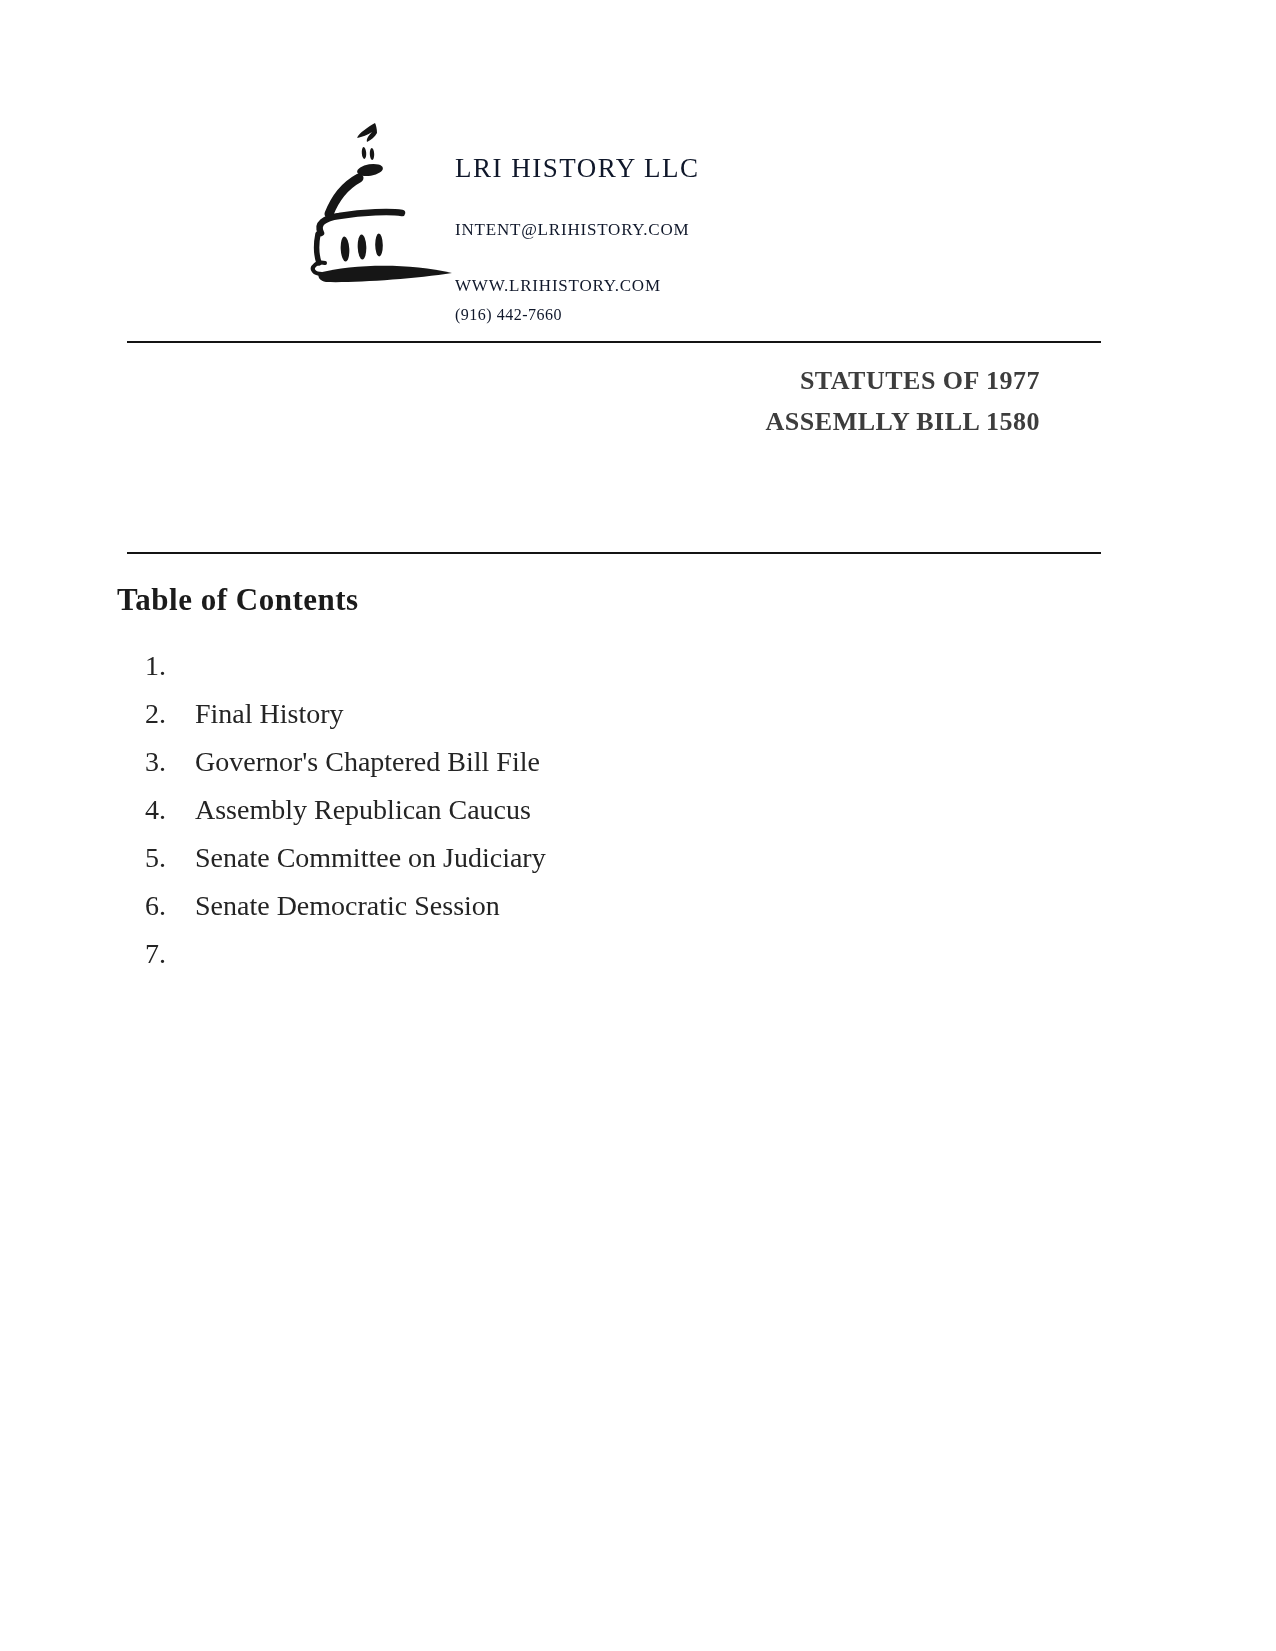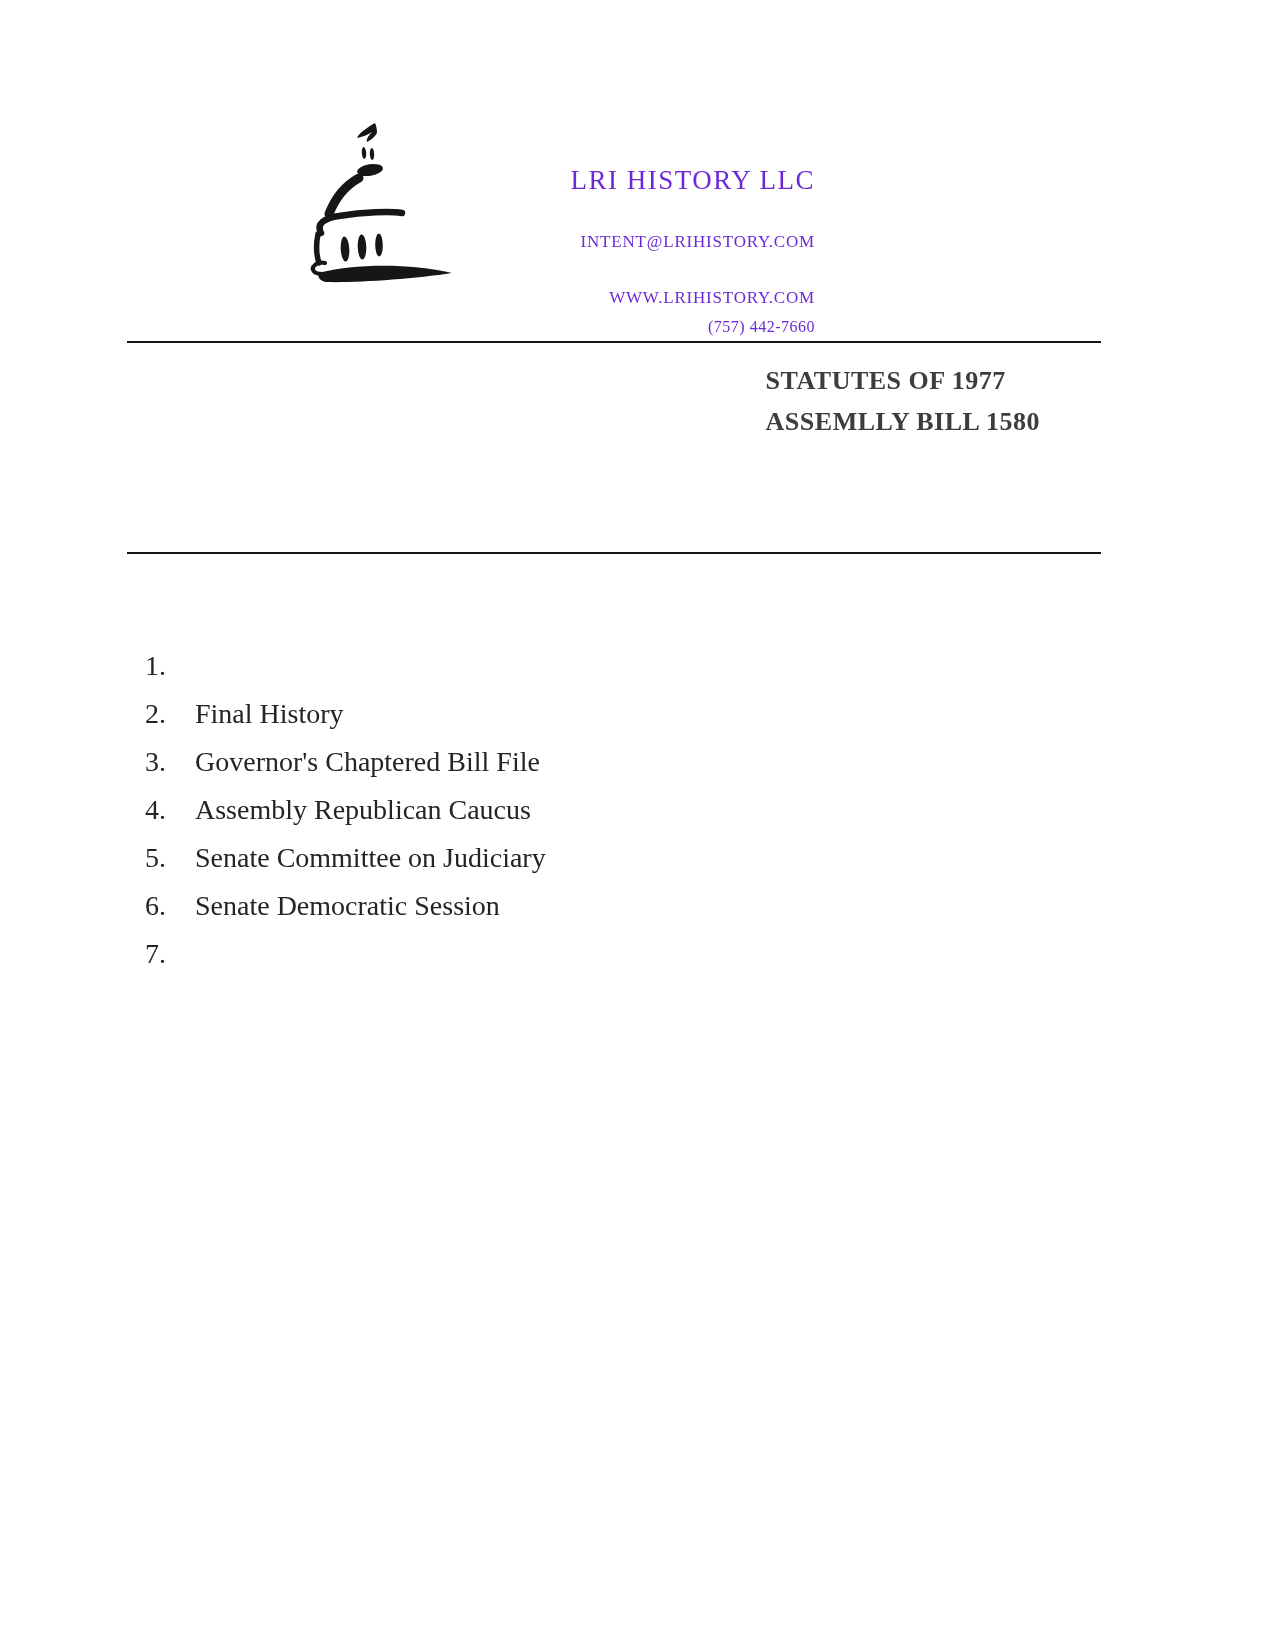--- a/index.html
+++ b/index.html
@@ -18,24 +18,24 @@
   .logo {
     position:absolute;
     left:296px;
     top:120px;
     width:170px;
     height:175px;
   }
   .header-text {
     position:absolute;
     left:455px;
-    top:160px;
+    top:148px;
     width:360px;
-    text-align:right;
-    color:#6d28d9;
+    text-align:left;
+    color:#0f172a;
   }
   .company-name {
     font-size:27px;
     letter-spacing:1.5px;
     line-height:40px;
     white-space:pre;
   }
   .contact-line {
     font-size:17px;
     letter-spacing:0.8px;
@@ -59,21 +59,21 @@
     background:#141414;
   }
   .rule-top { top:341px; }
   .rule-bottom { top:552px; }
 
   
   .title-block {
     position:absolute;
     top:361px;
     right:236px;
-    text-align:left;
+    text-align:right;
     font-weight:bold;
     font-size:26px;
     line-height:40.5px;
     letter-spacing:0.5px;
     color:#3d3d3d;
   }
   .title-line { white-space:pre; }
 
   
   .toc-heading {
@@ -136,32 +136,33 @@
 
         <path d="M26,154 C18,154 14,149 19,145 C21,143 25,142 29,143" stroke-width="4"></path>
       </g>
     </svg>
   </div>
 
   <div class="header-text">
     <div class="company-name">LRI HISTORY LLC</div>
     <div class="contact-line">INTENT@LRIHISTORY.COM</div>
     <div class="contact-line">WWW.LRIHISTORY.COM</div>
-    <div class="phone-line">(757) 442-7660</div>
+    <div class="phone-line">(916) 442-7660</div>
   </div>
 
   <div class="rule rule-top"></div>
 
   <div class="title-block">
     <div class="title-line">STATUTES OF 1977</div>
     <div class="title-line">ASSEMLLY BILL 1580</div>
   </div>
 
   <div class="rule rule-bottom"></div>
 
+  <div class="toc-heading">Table of Contents</div>
 
   <ol class="toc-list">
     <li class="toc-item">
       <span class="toc-num">1.</span>
     </li>
     <li class="toc-item">
       <span class="toc-num">2.</span>
       <span class="toc-label">Final History</span>
     </li>
     <li class="toc-item">

